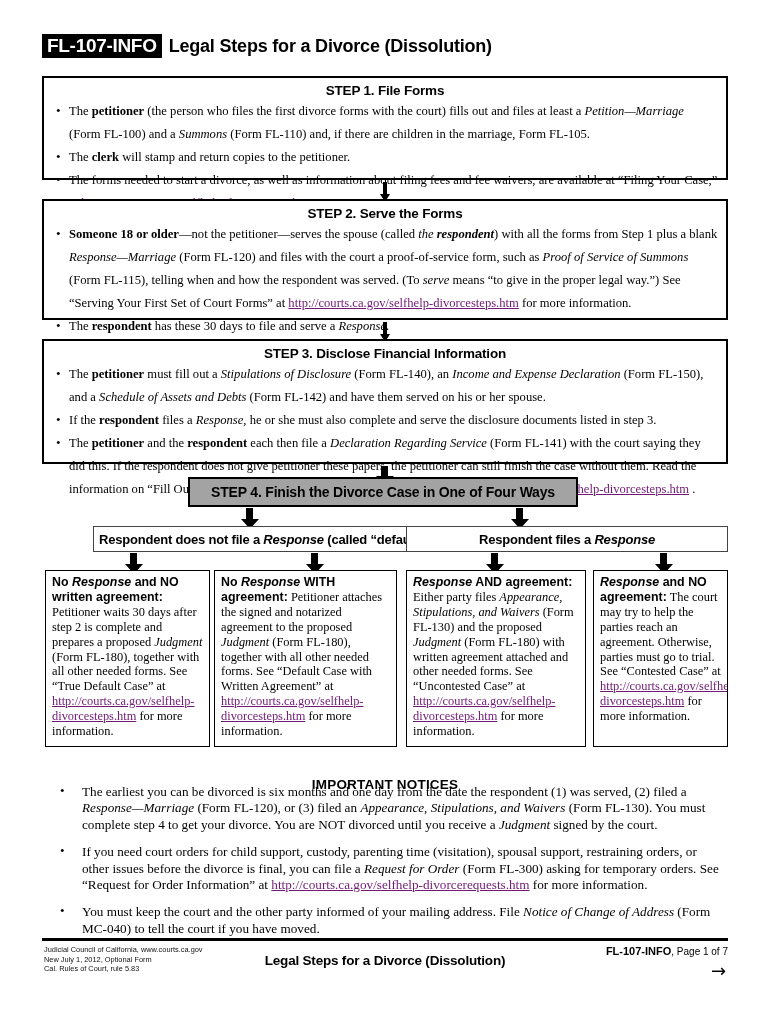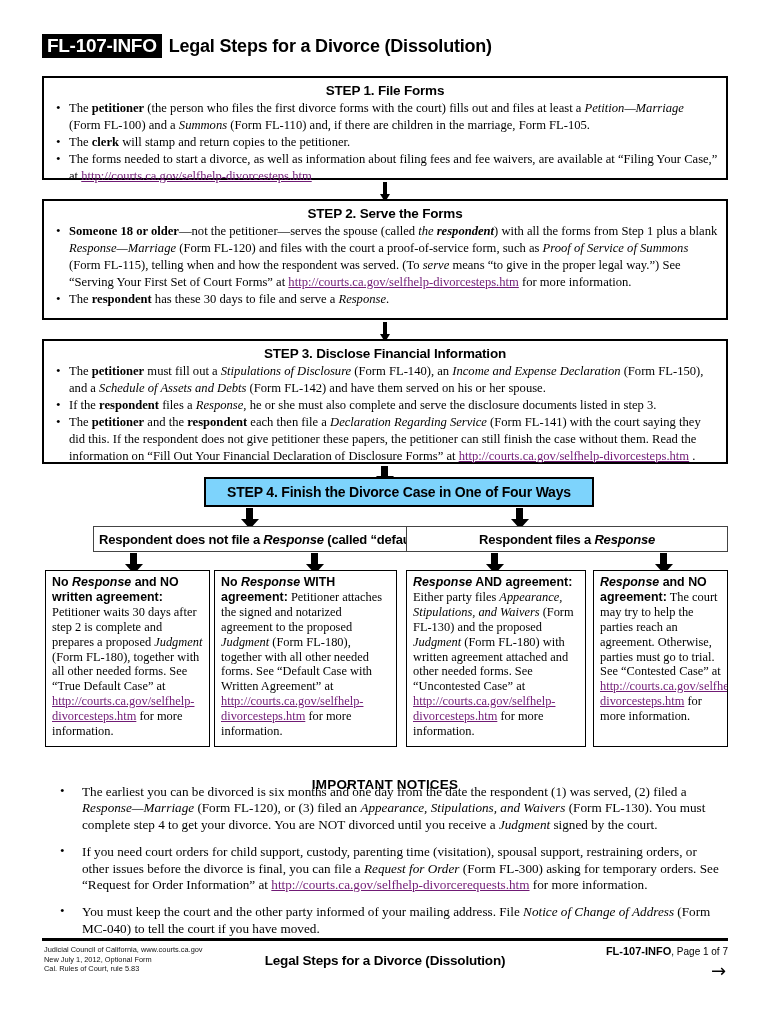--- a/index.html
+++ b/index.html
@@ -69,21 +69,21 @@
   }
   ul.blist {
     list-style: none;
     margin: 0;
     padding: 0;
   }
   ul.blist > li {
     position: relative;
     padding-left: 17px;
     font-size: 12.6px;
-    line-height: 17px;
+    line-height: 23px;
     margin-bottom: 0px;
     text-align: left;
   }
   ul.blist > li::before {
     content: "\2022";
     position: absolute;
     left: 4px;
     top: -1px;
     font-size: 13px;
   }
@@ -119,25 +119,24 @@
     border-left: 5px solid transparent;
     border-right: 5px solid transparent;
     border-top: 8px solid #000000;
   }
 
   
   .step4-box {
     position: absolute;
     border: 2px solid #000000;
     box-sizing: border-box;
-    background: #7dd3fc;
+    background: #a3a3a3;
     display: flex;
     align-items: center;
     justify-content: center;
-    margin-left: 16px;
   }
   .step4-label {
     font-family: "Liberation Sans", "DejaVu Sans", sans-serif;
     font-weight: bold;
     font-size: 14px;
     letter-spacing: -0.2px;
   }
 
   
   .branch-box {

